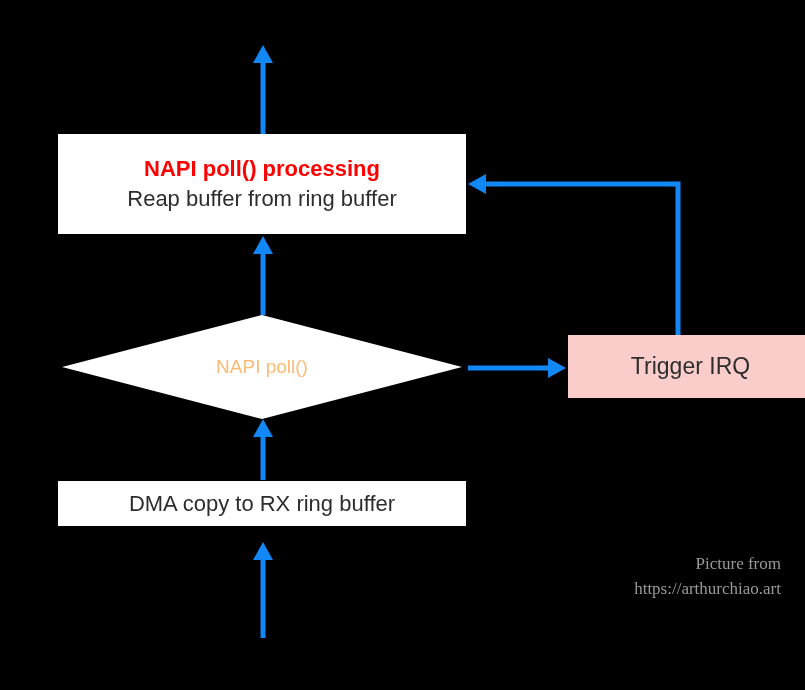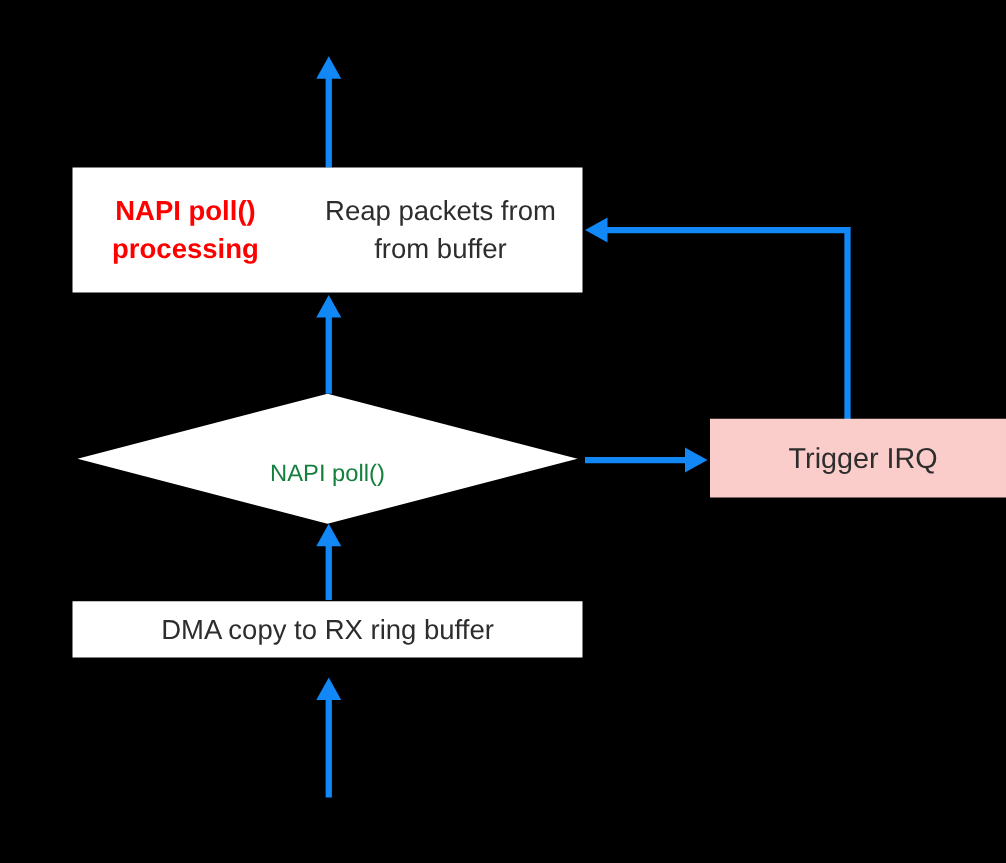--- a/index.html
+++ b/index.html
@@ -18,21 +18,21 @@
   #arrow-layer {
     position: absolute;
     left: 0;
     top: 0;
     width: 805px;
     height: 690px;
   }
   .node {
     position: absolute;
     display: flex;
-    flex-direction: row;
+    flex-direction: column;
     align-items: center;
     justify-content: center;
     text-align: center;
     box-sizing: border-box;
   }
   .box-white {
     background: #ffffff;
   }
   .box-pink {
     background: #facdcb;
@@ -51,24 +51,23 @@
   }
   .napi-subtitle {
     color: #2d2d2d;
     font-size: 22px;
   }
   #diamond-label {
     left: 112px;
     top: 341px;
     width: 300px;
     height: 52px;
-    color: #15803d;
+    color: #fdba74;
     font-size: 19px;
     line-height: 26px;
-    margin-top: 13px;
   }
   #irq-box {
     left: 568px;
     top: 335px;
     width: 245px;
     height: 63px;
     color: #2d2d2d;
     font-size: 23px;
   }
   #dma-box {
@@ -125,29 +124,33 @@
     </g>
 
     <g>
       <polyline points="678,336 678,184 483,184" fill="none" stroke="#1287f6" stroke-width="5"></polyline>
       <polygon points="468,184 486,174 486,194" fill="#1287f6"></polygon>
     </g>
   </svg>
 
   <div id="napi-box" class="node box-white">
     <div class="napi-title">NAPI poll() processing</div>
-    <div class="napi-subtitle">Reap packets from from buffer</div>
+    <div class="napi-subtitle">Reap buffer from ring buffer</div>
   </div>
 
   <div id="diamond-label" class="node">
     <div>NAPI poll()</div>
   </div>
 
   <div id="irq-box" class="node box-pink">
     <div>Trigger IRQ</div>
   </div>
 
   <div id="dma-box" class="node box-white">
     <div>DMA copy to RX ring buffer</div>
   </div>
 
+  <div id="credit">
+    <div>Picture from</div>
+    <div>https://arthurchiao.art</div>
+  </div>
 
 </div>
 
 </body></html>

